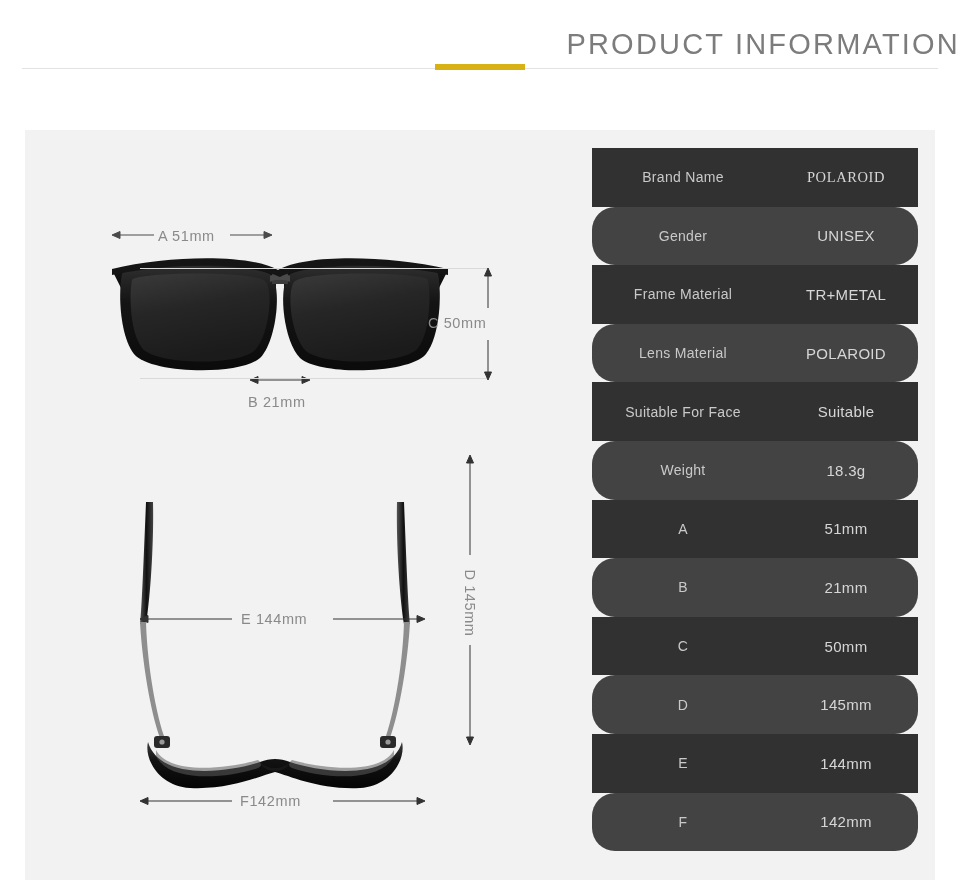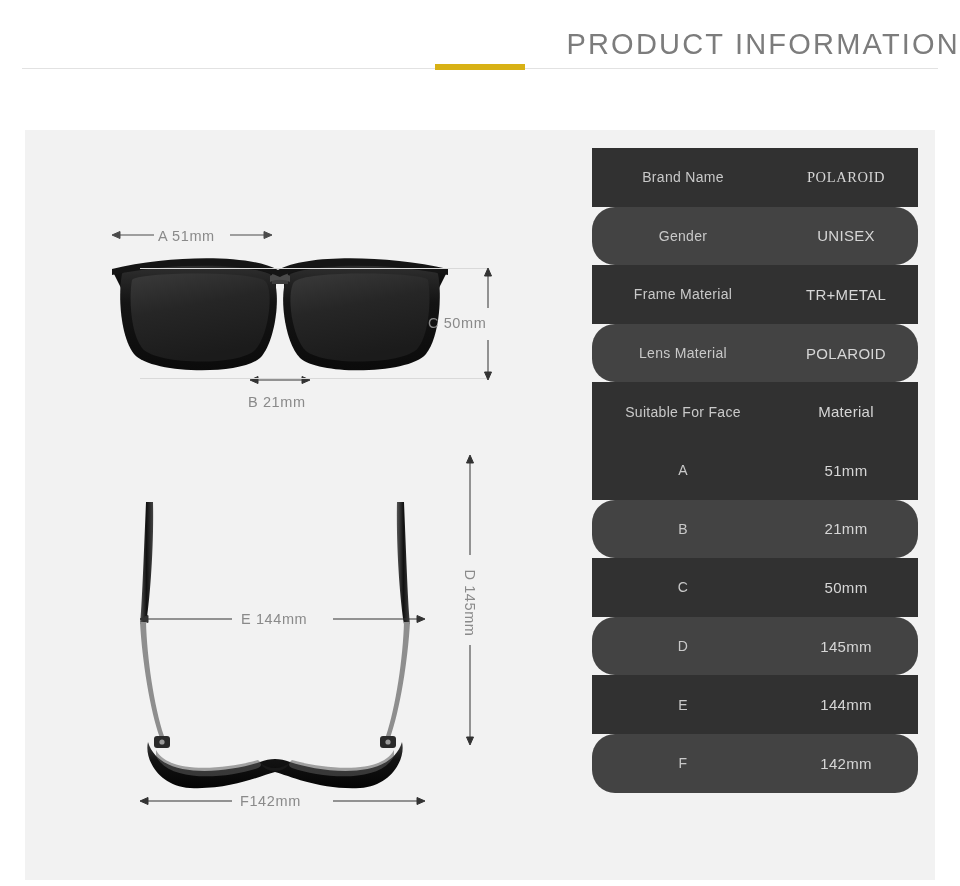--- a/index.html
+++ b/index.html
@@ -262,21 +262,25 @@
     <div class="spec-row odd">
       <div class="spec-label">Frame Material</div>
       <div class="spec-value">TR+METAL</div>
     </div>
     <div class="spec-row even">
       <div class="spec-label">Lens Material</div>
       <div class="spec-value">POLAROID</div>
     </div>
     <div class="spec-row odd">
       <div class="spec-label">Suitable For Face</div>
-      <div class="spec-value">Material</div>
+      <div class="spec-value">Suitable</div>
+    </div>
+    <div class="spec-row even">
+      <div class="spec-label">Weight</div>
+      <div class="spec-value">18.3g</div>
     </div>
     <div class="spec-row odd">
       <div class="spec-label">A</div>
       <div class="spec-value">51mm</div>
     </div>
     <div class="spec-row even">
       <div class="spec-label">B</div>
       <div class="spec-value">21mm</div>
     </div>
     <div class="spec-row odd">

